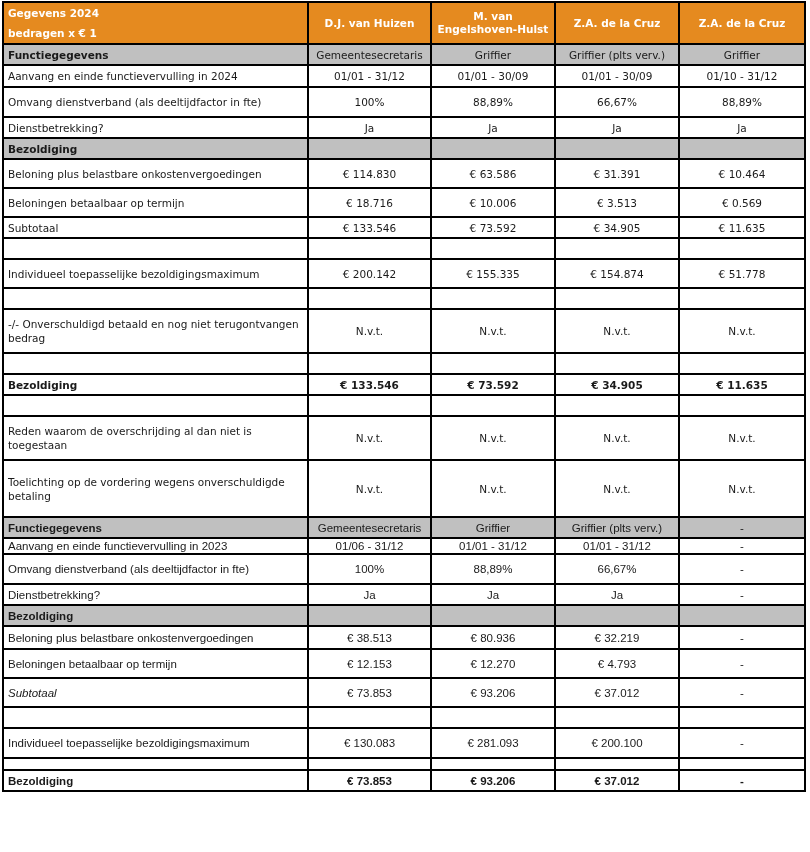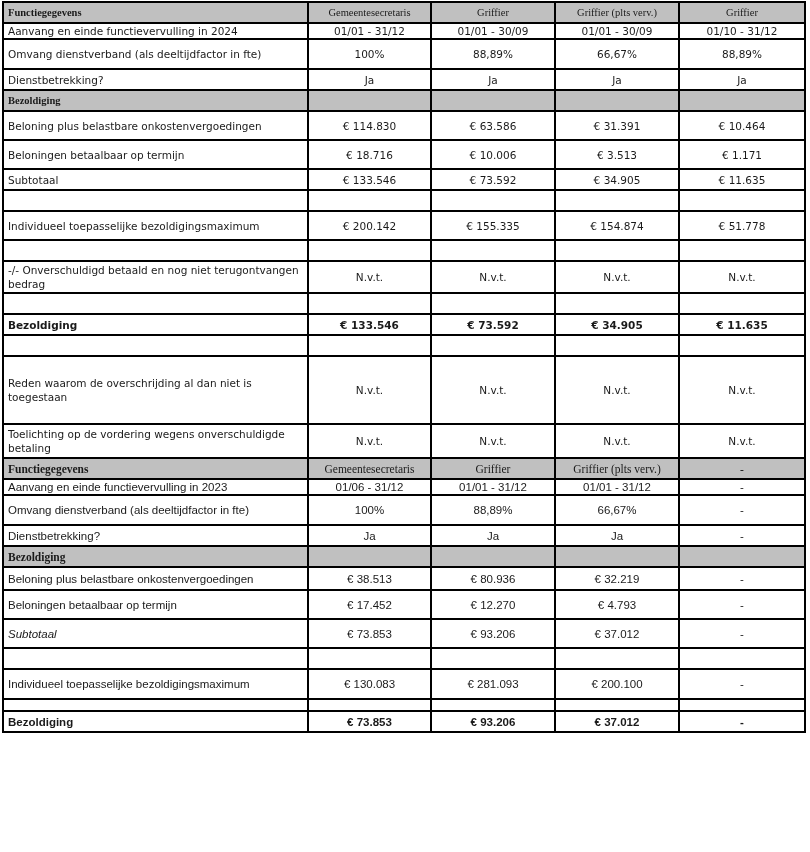--- a/index.html
+++ b/index.html
@@ -16,46 +16,53 @@
   table.wnt td {
     border: 2px solid #000;
     padding: 0 4px;
     overflow: hidden;
     line-height: 14px;
   }
   td.c { text-align: center; }
   tr.hdr td { background: #e58a1f; color: #fff; font-weight: bold; }
   tr.hdr td.lbl { line-height: 20px; }
   tr.hdr td.c { line-height: 13px; }
-  tr.sec td { background: #c0c0c0; font-family: Liberation Serif, serif; }
+  tr.sec td { background: #c0c0c0; }
   tr.sec td.lbl { font-weight: bold; }
   tr.bold td { font-weight: bold; }
   td.ital { font-style: italic; }
   .t2023 td { font-family: "Liberation Sans", sans-serif; font-size: 11.5px; }
 </style>
 </head>
 <body>
 
 <table class="wnt">
   <colgroup>
     <col style="width:305px">
       <col style="width:123px">
       <col style="width:124px">
       <col style="width:124px">
       <col style="width:126px">
   </colgroup>
   <tbody>
+    <tr class="hdr" style="height:42px">
+      <td class="lbl"><span>Gegevens 2024</span><br><span>bedragen x € 1</span></td>
+      <td class="c">D.J. van Huizen</td>
+      <td class="c">M. van Engelshoven-Hulst</td>
+      <td class="c">Z.A. de la Cruz</td>
+      <td class="c">Z.A. de la Cruz</td>
+    </tr>
     <tr class="sec" style="height:21px">
       <td class="lbl">Functiegegevens</td>
       <td class="c">Gemeentesecretaris</td>
       <td class="c">Griffier</td>
       <td class="c">Griffier (plts verv.)</td>
       <td class="c">Griffier</td>
     </tr>
-    <tr style="height:16px">
+    <tr style="height:22px">
       <td>Aanvang en einde functievervulling in 2024</td>
       <td class="c">01/01 - 31/12</td>
       <td class="c">01/01 - 30/09</td>
       <td class="c">01/01 - 30/09</td>
       <td class="c">01/10 - 31/12</td>
     </tr>
     <tr style="height:30px">
       <td>Omvang dienstverband (als deeltijdfactor in fte)</td>
       <td class="c">100%</td>
       <td class="c">88,89%</td>
@@ -81,21 +88,21 @@
       <td class="c">€ 114.830</td>
       <td class="c">€ 63.586</td>
       <td class="c">€ 31.391</td>
       <td class="c">€ 10.464</td>
     </tr>
     <tr style="height:29px">
       <td>Beloningen betaalbaar op termijn</td>
       <td class="c">€ 18.716</td>
       <td class="c">€ 10.006</td>
       <td class="c">€ 3.513</td>
-      <td class="c">€ 1.171</td>
+      <td class="c">€ 0.569</td>
     </tr>
     <tr style="height:21px">
       <td>Subtotaal</td>
       <td class="c">€ 133.546</td>
       <td class="c">€ 73.592</td>
       <td class="c">€ 34.905</td>
       <td class="c">€ 11.635</td>
     </tr>
     <tr style="height:21px">
         <td></td>
@@ -111,21 +118,21 @@
       <td class="c">€ 154.874</td>
       <td class="c">€ 51.778</td>
     </tr>
     <tr style="height:21px">
         <td></td>
         <td></td>
         <td></td>
         <td></td>
         <td></td>
       </tr>
-    <tr style="height:32px">
+    <tr style="height:44px">
       <td>-/- Onverschuldigd betaald en nog niet terugontvangen bedrag</td>
       <td class="c">N.v.t.</td>
       <td class="c">N.v.t.</td>
       <td class="c">N.v.t.</td>
       <td class="c">N.v.t.</td>
     </tr>
     <tr style="height:21px">
         <td></td>
         <td></td>
         <td></td>
@@ -139,28 +146,28 @@
       <td class="c">€ 34.905</td>
       <td class="c">€ 11.635</td>
     </tr>
     <tr style="height:21px">
         <td></td>
         <td></td>
         <td></td>
         <td></td>
         <td></td>
       </tr>
-    <tr style="height:68px">
+    <tr style="height:44px">
       <td>Reden waarom de overschrijding al dan niet is toegestaan</td>
       <td class="c">N.v.t.</td>
       <td class="c">N.v.t.</td>
       <td class="c">N.v.t.</td>
       <td class="c">N.v.t.</td>
     </tr>
-    <tr style="height:34px">
+    <tr style="height:57px">
       <td>Toelichting op de vordering wegens onverschuldigde betaling</td>
       <td class="c">N.v.t.</td>
       <td class="c">N.v.t.</td>
       <td class="c">N.v.t.</td>
       <td class="c">N.v.t.</td>
     </tr>
   </tbody>
   <tbody class="t2023">
     <tr class="sec" style="height:21px">
       <td class="lbl">Functiegegevens</td>
@@ -199,21 +206,21 @@
     </tr>
     <tr style="height:23px">
       <td>Beloning plus belastbare onkostenvergoedingen</td>
       <td class="c">€ 38.513</td>
       <td class="c">€ 80.936</td>
       <td class="c">€ 32.219</td>
       <td class="c">-</td>
     </tr>
     <tr style="height:29px">
       <td>Beloningen betaalbaar op termijn</td>
-      <td class="c">€ 17.452</td>
+      <td class="c">€ 12.153</td>
       <td class="c">€ 12.270</td>
       <td class="c">€ 4.793</td>
       <td class="c">-</td>
     </tr>
     <tr style="height:29px">
       <td class="ital">Subtotaal</td>
       <td class="c">€ 73.853</td>
       <td class="c">€ 93.206</td>
       <td class="c">€ 37.012</td>
       <td class="c">-</td>

